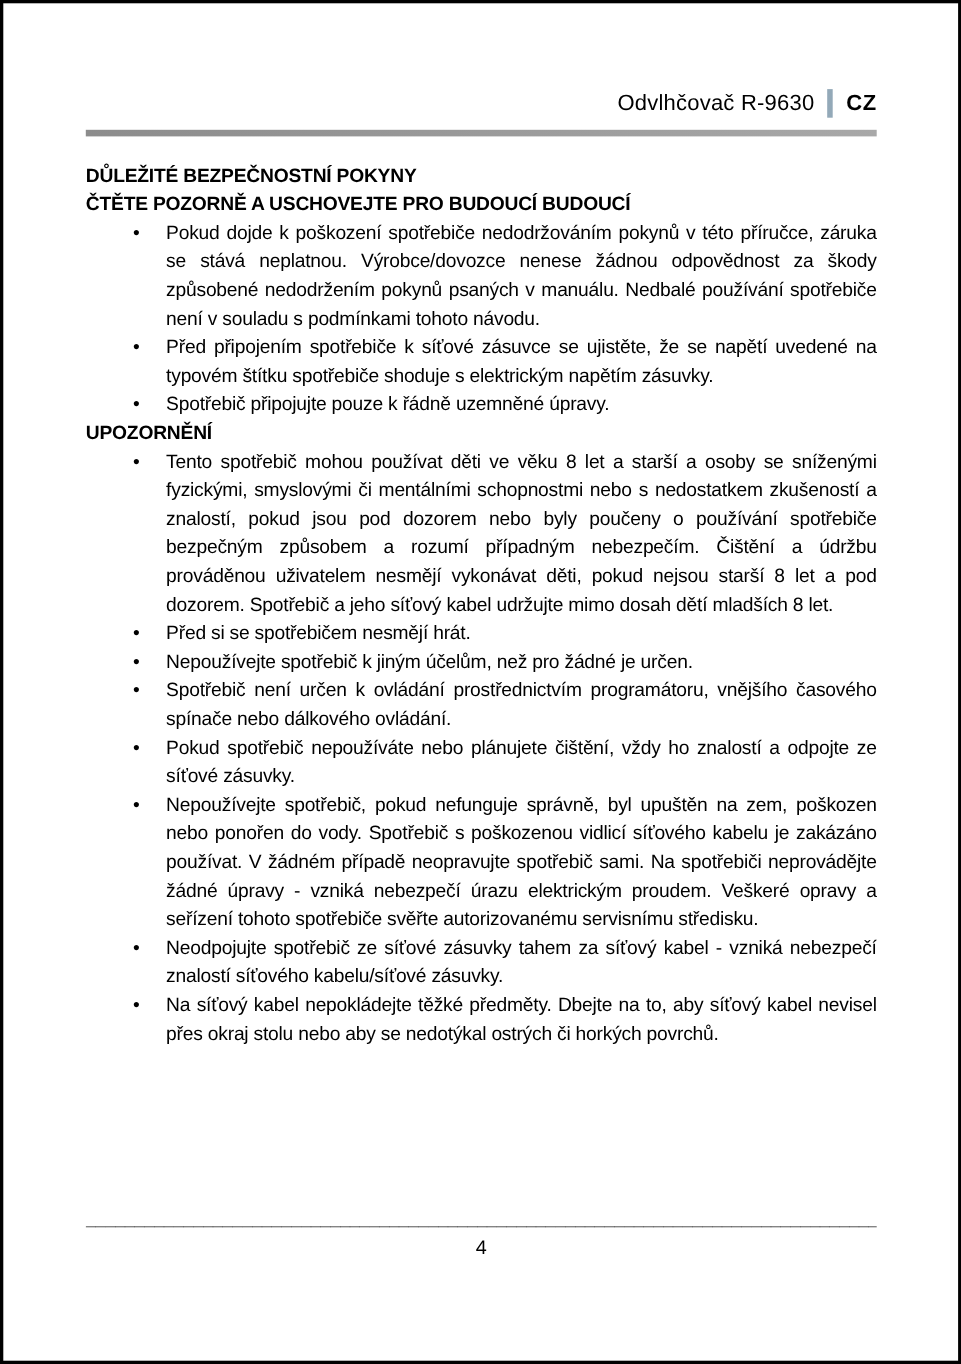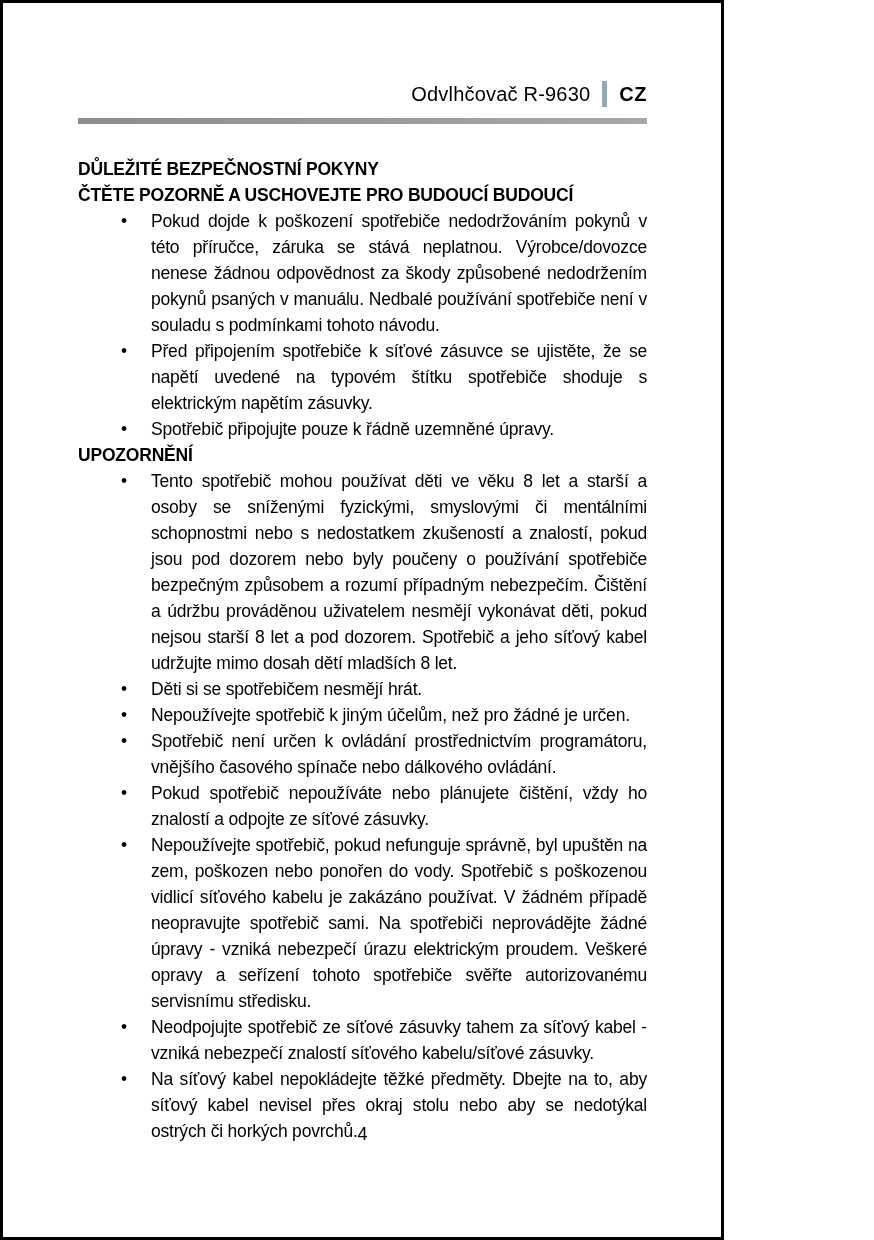--- a/index.html
+++ b/index.html
@@ -2,21 +2,21 @@
 <html><head>
 <meta charset="utf-8">
 <style>
   html, body {
     margin: 0;
     padding: 0;
     background: #ffffff;
   }
   .page {
     position: relative;
-    width: 724px;
+    width: 874px;
     height: 1240px;
     box-sizing: border-box;
     background: #ffffff;
     border: 3px solid #000000;
     font-family: "Liberation Sans", sans-serif;
     color: #000000;
     overflow: hidden;
     padding-left: 48px;
   }
   .content {
@@ -49,21 +49,21 @@
     color: #000000;
     letter-spacing: 0.5px;
   }
   .header-rule {
     margin-top: 11px;
     height: 6px;
     background: linear-gradient(to right, #8c8c8c, #a8a8a8);
   }
   
   .body-text {
-    margin-top: 32px;
+    margin-top: 22px;
     font-size: 17.5px;
     line-height: 26px;
     letter-spacing: -0.2px;
   }
   .doc-heading {
     font-weight: 700;
     text-align: left;
   }
   .bullet-list {
     margin: 0;
@@ -138,21 +138,21 @@
 
       <div class="doc-heading">UPOZORNĚNÍ</div>
 
       <div class="bullet-list">
         <div class="bullet-item">
           <span class="bullet">•</span>
           <span class="bullet-text">Tento spotřebič mohou používat děti ve věku 8 let a starší a osoby se sníženými fyzickými, smyslovými či mentálními schopnostmi nebo s nedostatkem zkušeností a znalostí, pokud jsou pod dozorem nebo byly poučeny o používání spotřebiče bezpečným způsobem a rozumí případným nebezpečím. Čištění a údržbu prováděnou uživatelem nesmějí vykonávat děti, pokud nejsou starší 8 let a pod dozorem. Spotřebič a jeho síťový kabel udržujte mimo dosah dětí mladších 8 let.</span>
         </div>
         <div class="bullet-item">
           <span class="bullet">•</span>
-          <span class="bullet-text">Děti si se spotřebičem nesmějí hrát.</span>
+          <span class="bullet-text">Před si se spotřebičem nesmějí hrát.</span>
         </div>
         <div class="bullet-item">
           <span class="bullet">•</span>
           <span class="bullet-text">Nepoužívejte spotřebič k jiným účelům, než pro žádné je určen.</span>
         </div>
         <div class="bullet-item">
           <span class="bullet">•</span>
           <span class="bullet-text">Spotřebič není určen k ovládání prostřednictvím programátoru, vnějšího časového spínače nebo dálkového ovládání.</span>
         </div>
         <div class="bullet-item">

